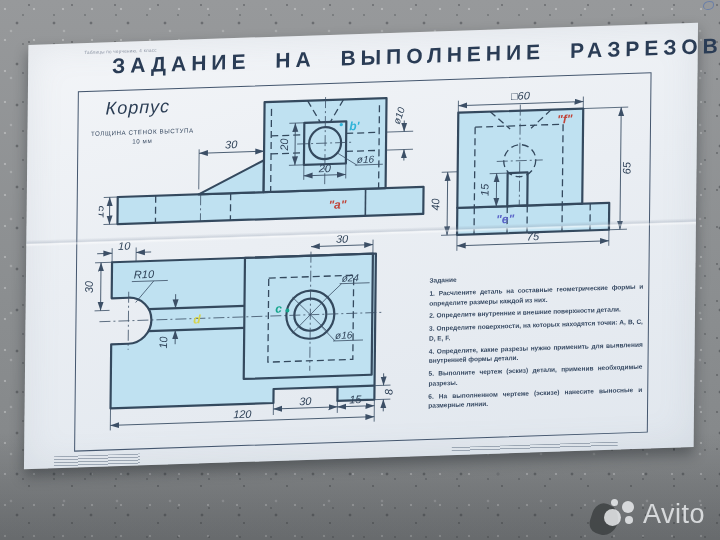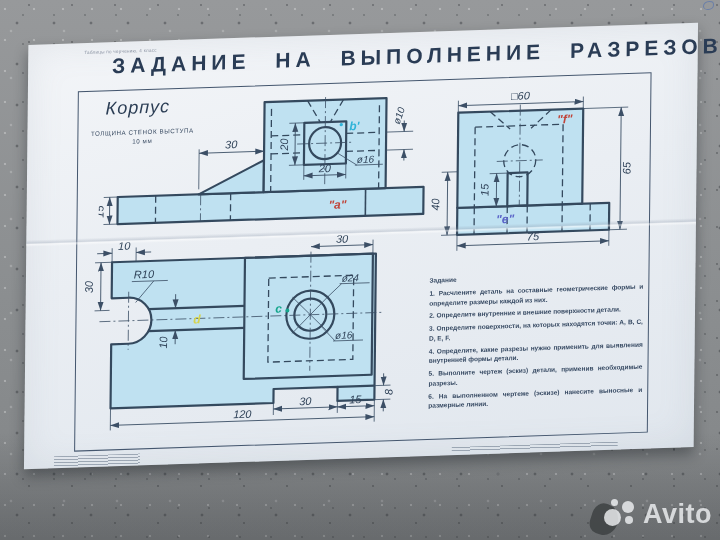--- a/index.html
+++ b/index.html
@@ -18,21 +18,21 @@
   .blue-mark{position:absolute;top:1px;left:703px;width:9px;height:7px;border:1.5px solid rgba(70,105,180,.55);border-radius:60% 40% 55% 45%;}
   .stone{position:absolute;left:591px;top:504px;width:27px;height:31px;background:#3c3f41;opacity:.82;border-radius:45% 60% 55% 40%;transform:rotate(18deg);}
   
   .watermark{position:absolute;left:604px;top:498px;display:flex;align-items:center;gap:5px;opacity:.82;}
   .av-logo{position:relative;width:34px;height:33px;}
   .av-logo i{position:absolute;background:#eef0f2;border-radius:50%;display:block;}
   .av-c1{left:7px;top:1px;width:7px;height:7px;}
   .av-c2{left:0px;top:11px;width:17px;height:17px;}
   .av-c3{left:18px;top:3px;width:12px;height:12px;}
   .av-c4{left:21px;top:18px;width:8px;height:8px;}
-  .av-text{color:#eef0f2;font-size:27px;font-weight:bold;letter-spacing:.5px;}
+  .av-text{color:#eef0f2;font-size:27px;font-weight:normal;letter-spacing:.5px;}
   
   .poster{position:absolute;left:26px;top:34px;width:670px;height:424px;
     transform:rotate(-1.9deg) skewX(-2.5deg);transform-origin:50% 50%;
     background:linear-gradient(168deg,#f3f5f8 0%,#eaeef3 45%,#e1e7ee 100%);
     box-shadow:0 7px 14px rgba(20,24,30,.4), inset 0 0 36px rgba(120,132,150,.14);}
   .crease{position:absolute;left:0;right:0;top:195px;height:7px;
     background:linear-gradient(180deg,rgba(255,255,255,0),rgba(140,152,170,.30) 45%,rgba(255,255,255,.55) 65%,rgba(255,255,255,0));}
   .corner-note{position:absolute;left:56px;top:7px;font-size:4.5px;color:#8a93a2;letter-spacing:.3px;}
   .title{position:absolute;left:84px;top:12px;width:560px;text-align:center;
     font-size:21px;font-weight:bold;color:#2a3c55;letter-spacing:5px;word-spacing:14px;white-space:nowrap;}

